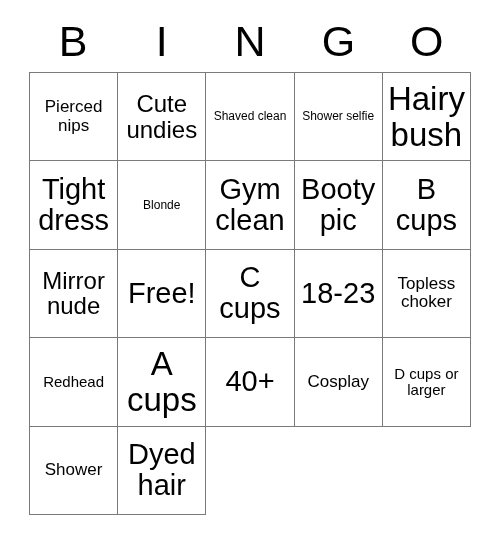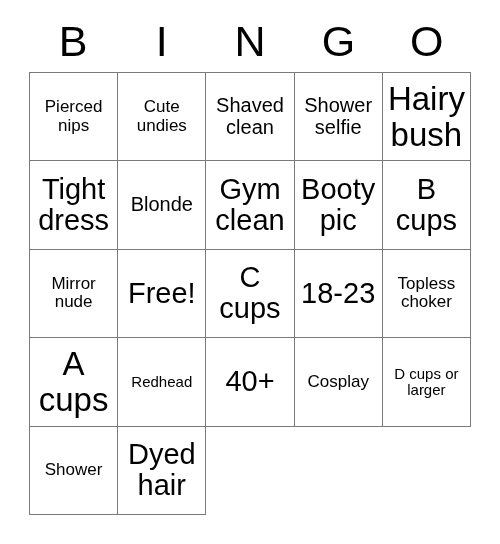--- a/index.html
+++ b/index.html
@@ -75,22 +75,22 @@
     width: 100%;
     line-height: 1.08;
     word-wrap: break-word;
     overflow-wrap: break-word;
     hyphens: none;
   }
 
   
   .fs-xs  { font-size: 15px; }
   .fs-sm  { font-size: 17px; }
-  .fs-md  { font-size: 20px; }
-  .fs-lg  { font-size: 17px; }
+  .fs-md  { font-size: 12px; }
+  .fs-lg  { font-size: 24px; }
   .fs-xl  { font-size: 29px; }
   .fs-xxl { font-size: 33px; }
 </style>
 </head>
 <body>
 
 <div id="card">
 
   <div id="header">
       <div class="header-letter">B</div>
@@ -140,24 +140,24 @@
       <div class="cell">
         <span class="cell-text fs-xl">C cups</span>
       </div>
       <div class="cell">
         <span class="cell-text fs-xl">18-23</span>
       </div>
       <div class="cell">
         <span class="cell-text fs-sm">Topless choker</span>
       </div>
       <div class="cell">
-        <span class="cell-text fs-xxl">A cups</span>
+        <span class="cell-text fs-xs">Redhead</span>
       </div>
       <div class="cell">
-        <span class="cell-text fs-xs">Redhead</span>
+        <span class="cell-text fs-xxl">A cups</span>
       </div>
       <div class="cell">
         <span class="cell-text fs-xl">40+</span>
       </div>
       <div class="cell">
         <span class="cell-text fs-sm">Cosplay</span>
       </div>
       <div class="cell">
         <span class="cell-text fs-xs">D cups or larger</span>
       </div>

